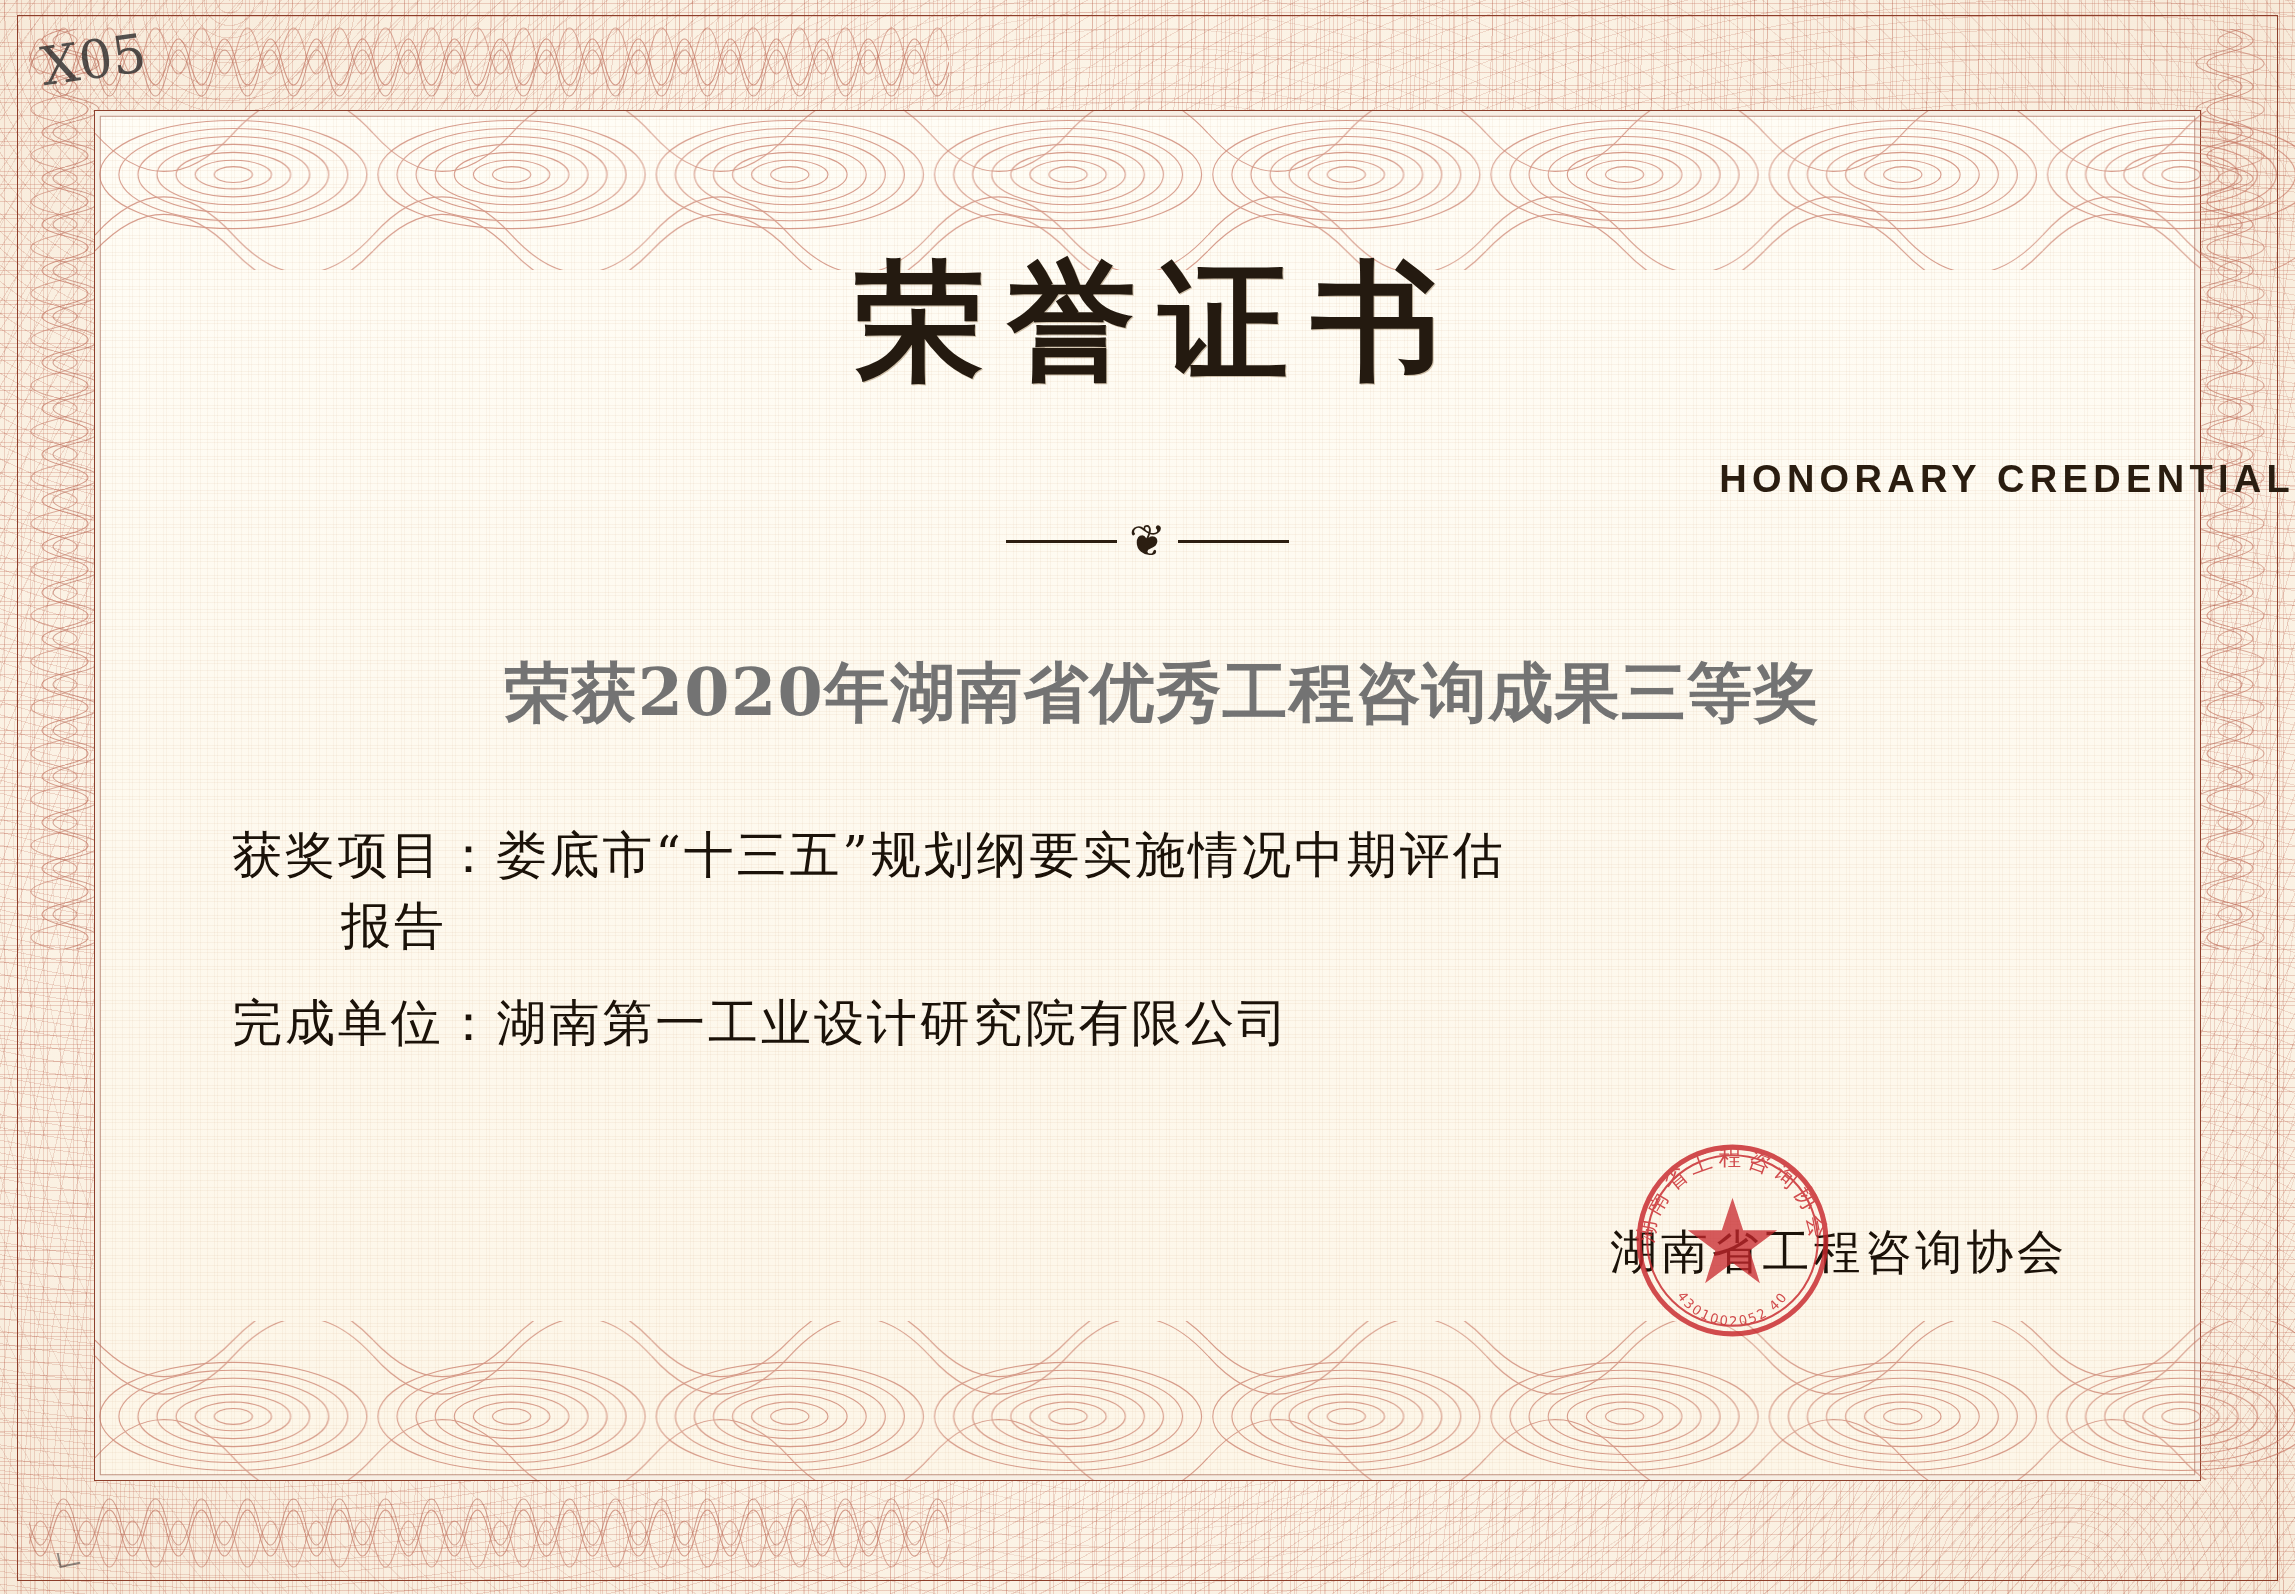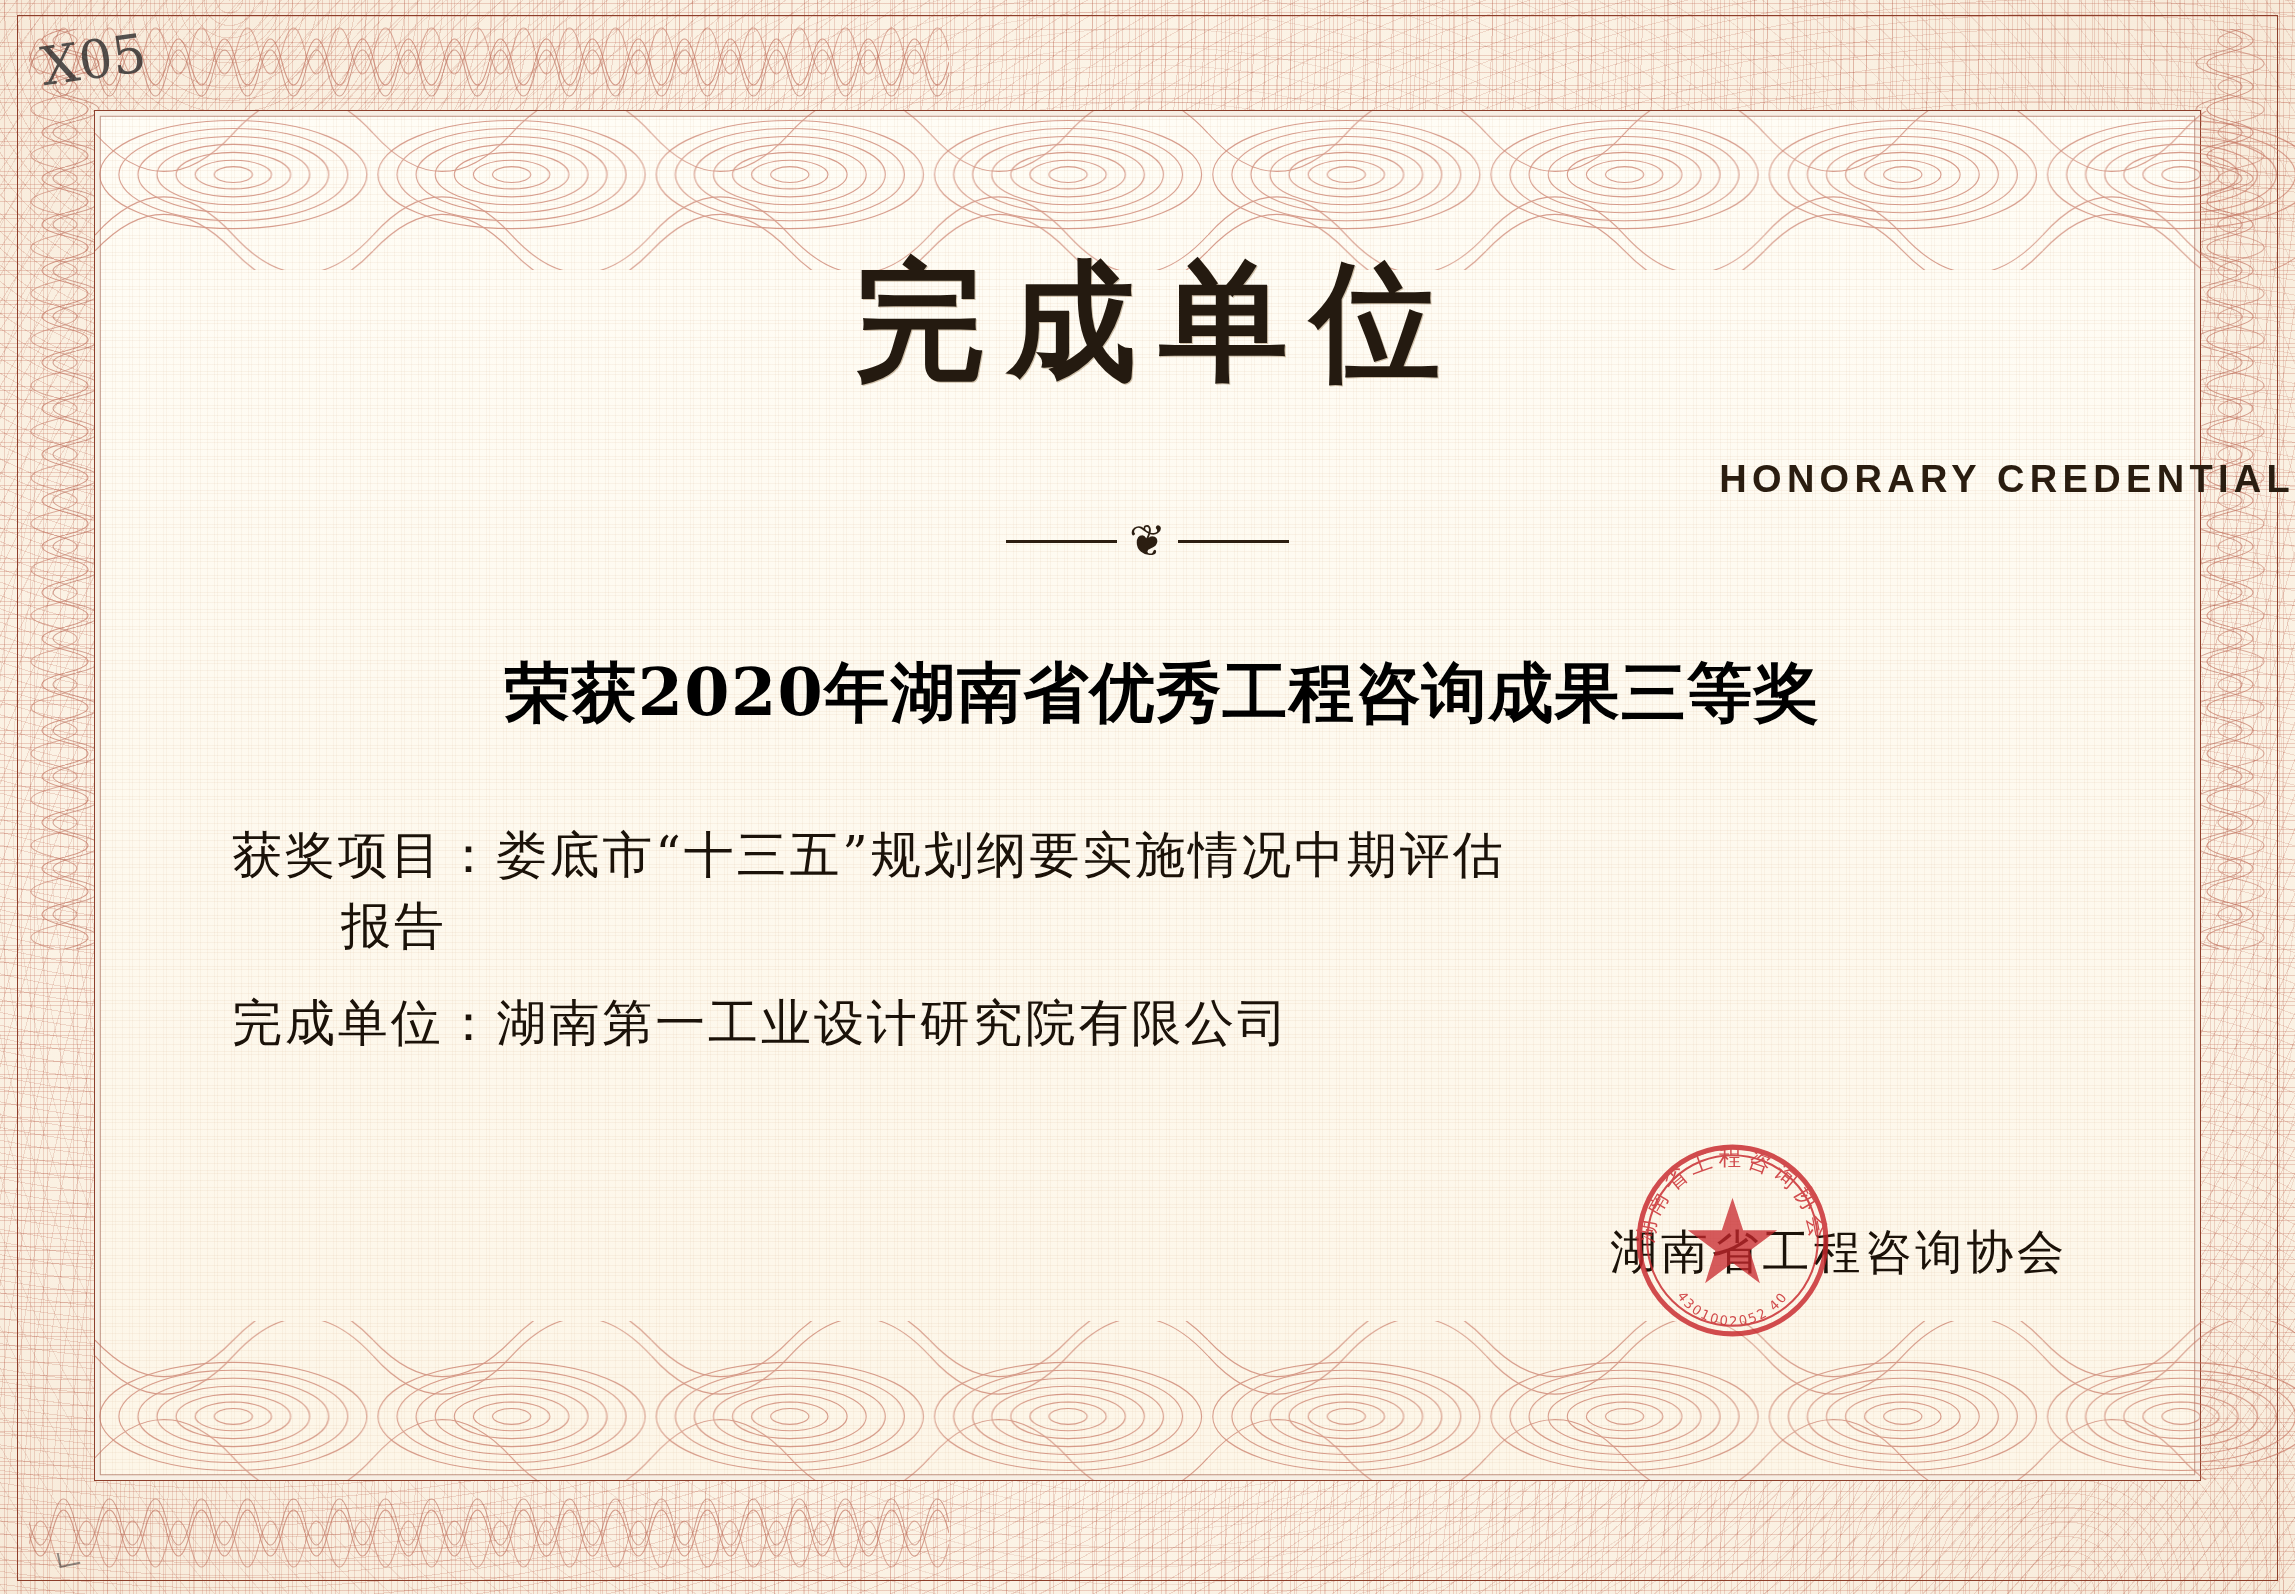--- a/index.html
+++ b/index.html
@@ -142,21 +142,21 @@
 
   .award-line {
     position: absolute;
     left: 0; right: 0;
     top: 649px;
     text-align: center;
     font-family: "DejaVu Serif", serif;
     font-weight: 700;
     font-size: 65px;
     letter-spacing: 1.4px;
-    color: #000000;
+    color: #737373;
     margin-left: 30px;
   }
 
   .body-block {
     position: absolute;
     left: 232px;
     right: 203px;
     top: 820px;
     font-family: "DejaVu Serif", serif;
     color: #1b1209;
@@ -288,21 +288,21 @@
       </defs>
       <rect x="0" y="0" width="1400" height="100" fill="url(#rosette)"></rect>
     </svg>
     <svg class="lace bottom" viewBox="0 0 1400 100" preserveAspectRatio="none">
       <rect x="0" y="0" width="1400" height="100" fill="url(#rosette)"></rect>
     </svg>
   </div>
 
   <div class="content">
 
-    <div class="title-cn">完成单位</div>
+    <div class="title-cn">荣誉证书</div>
 
     <div class="title-en">HONORARY CREDENTIAL</div>
 
     <div class="divider">
       <span class="bar"></span>
       <span class="flourish">❦</span>
       <span class="bar"></span>
     </div>
 
     <div class="award-line">荣获2020年湖南省优秀工程咨询成果三等奖</div>

